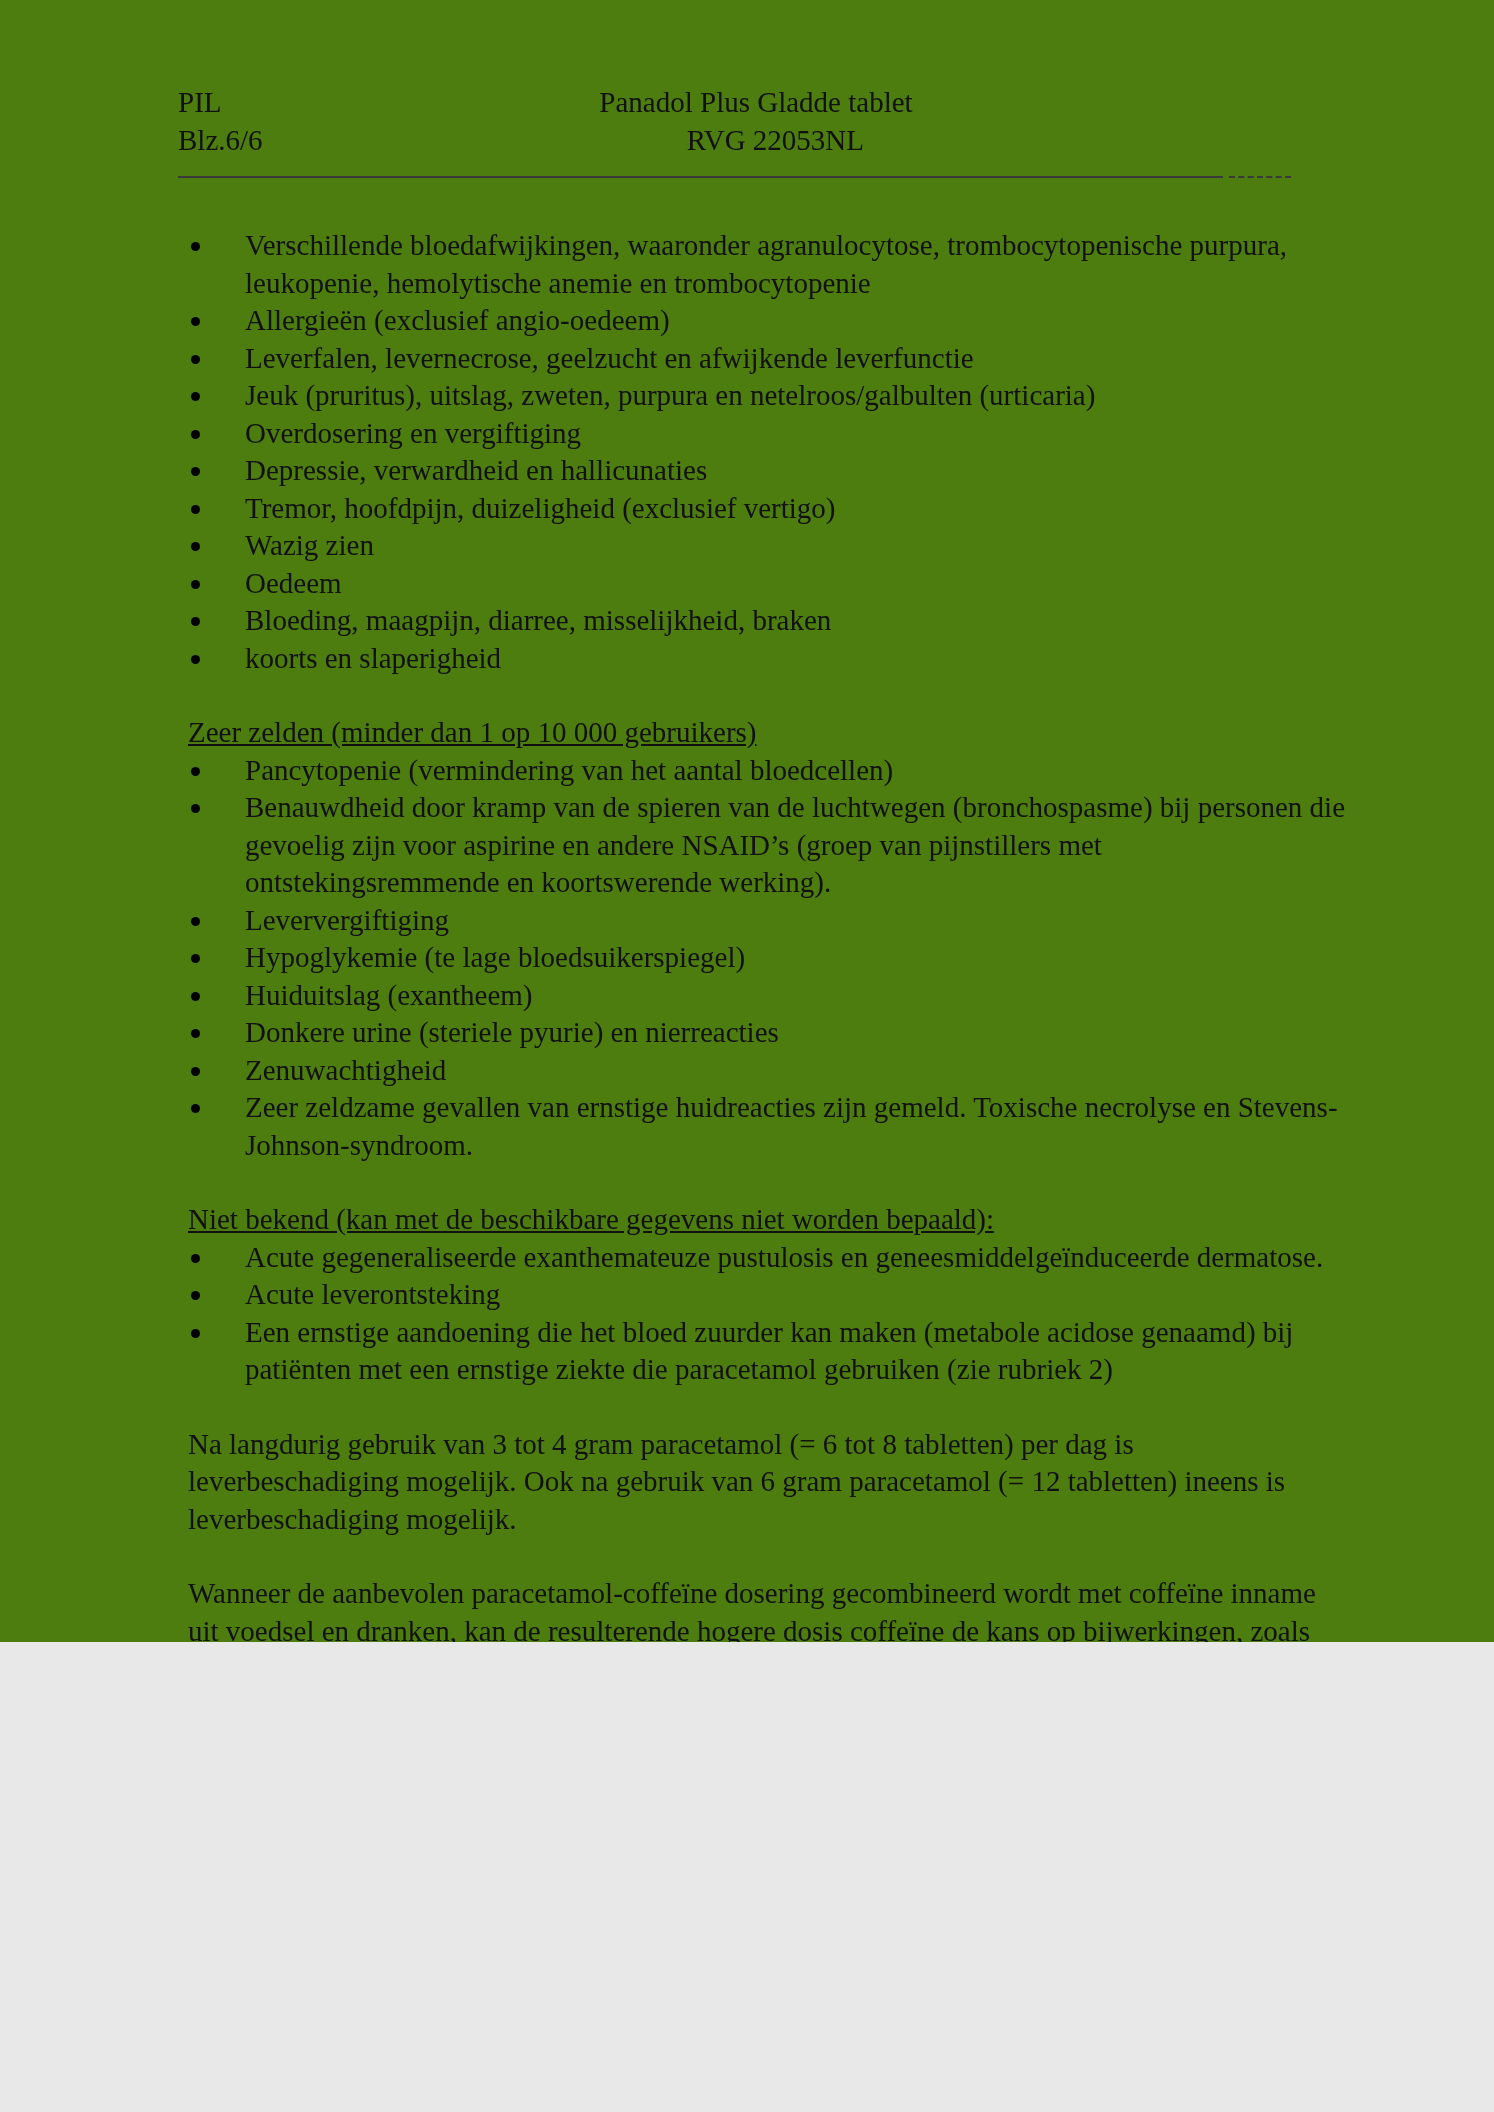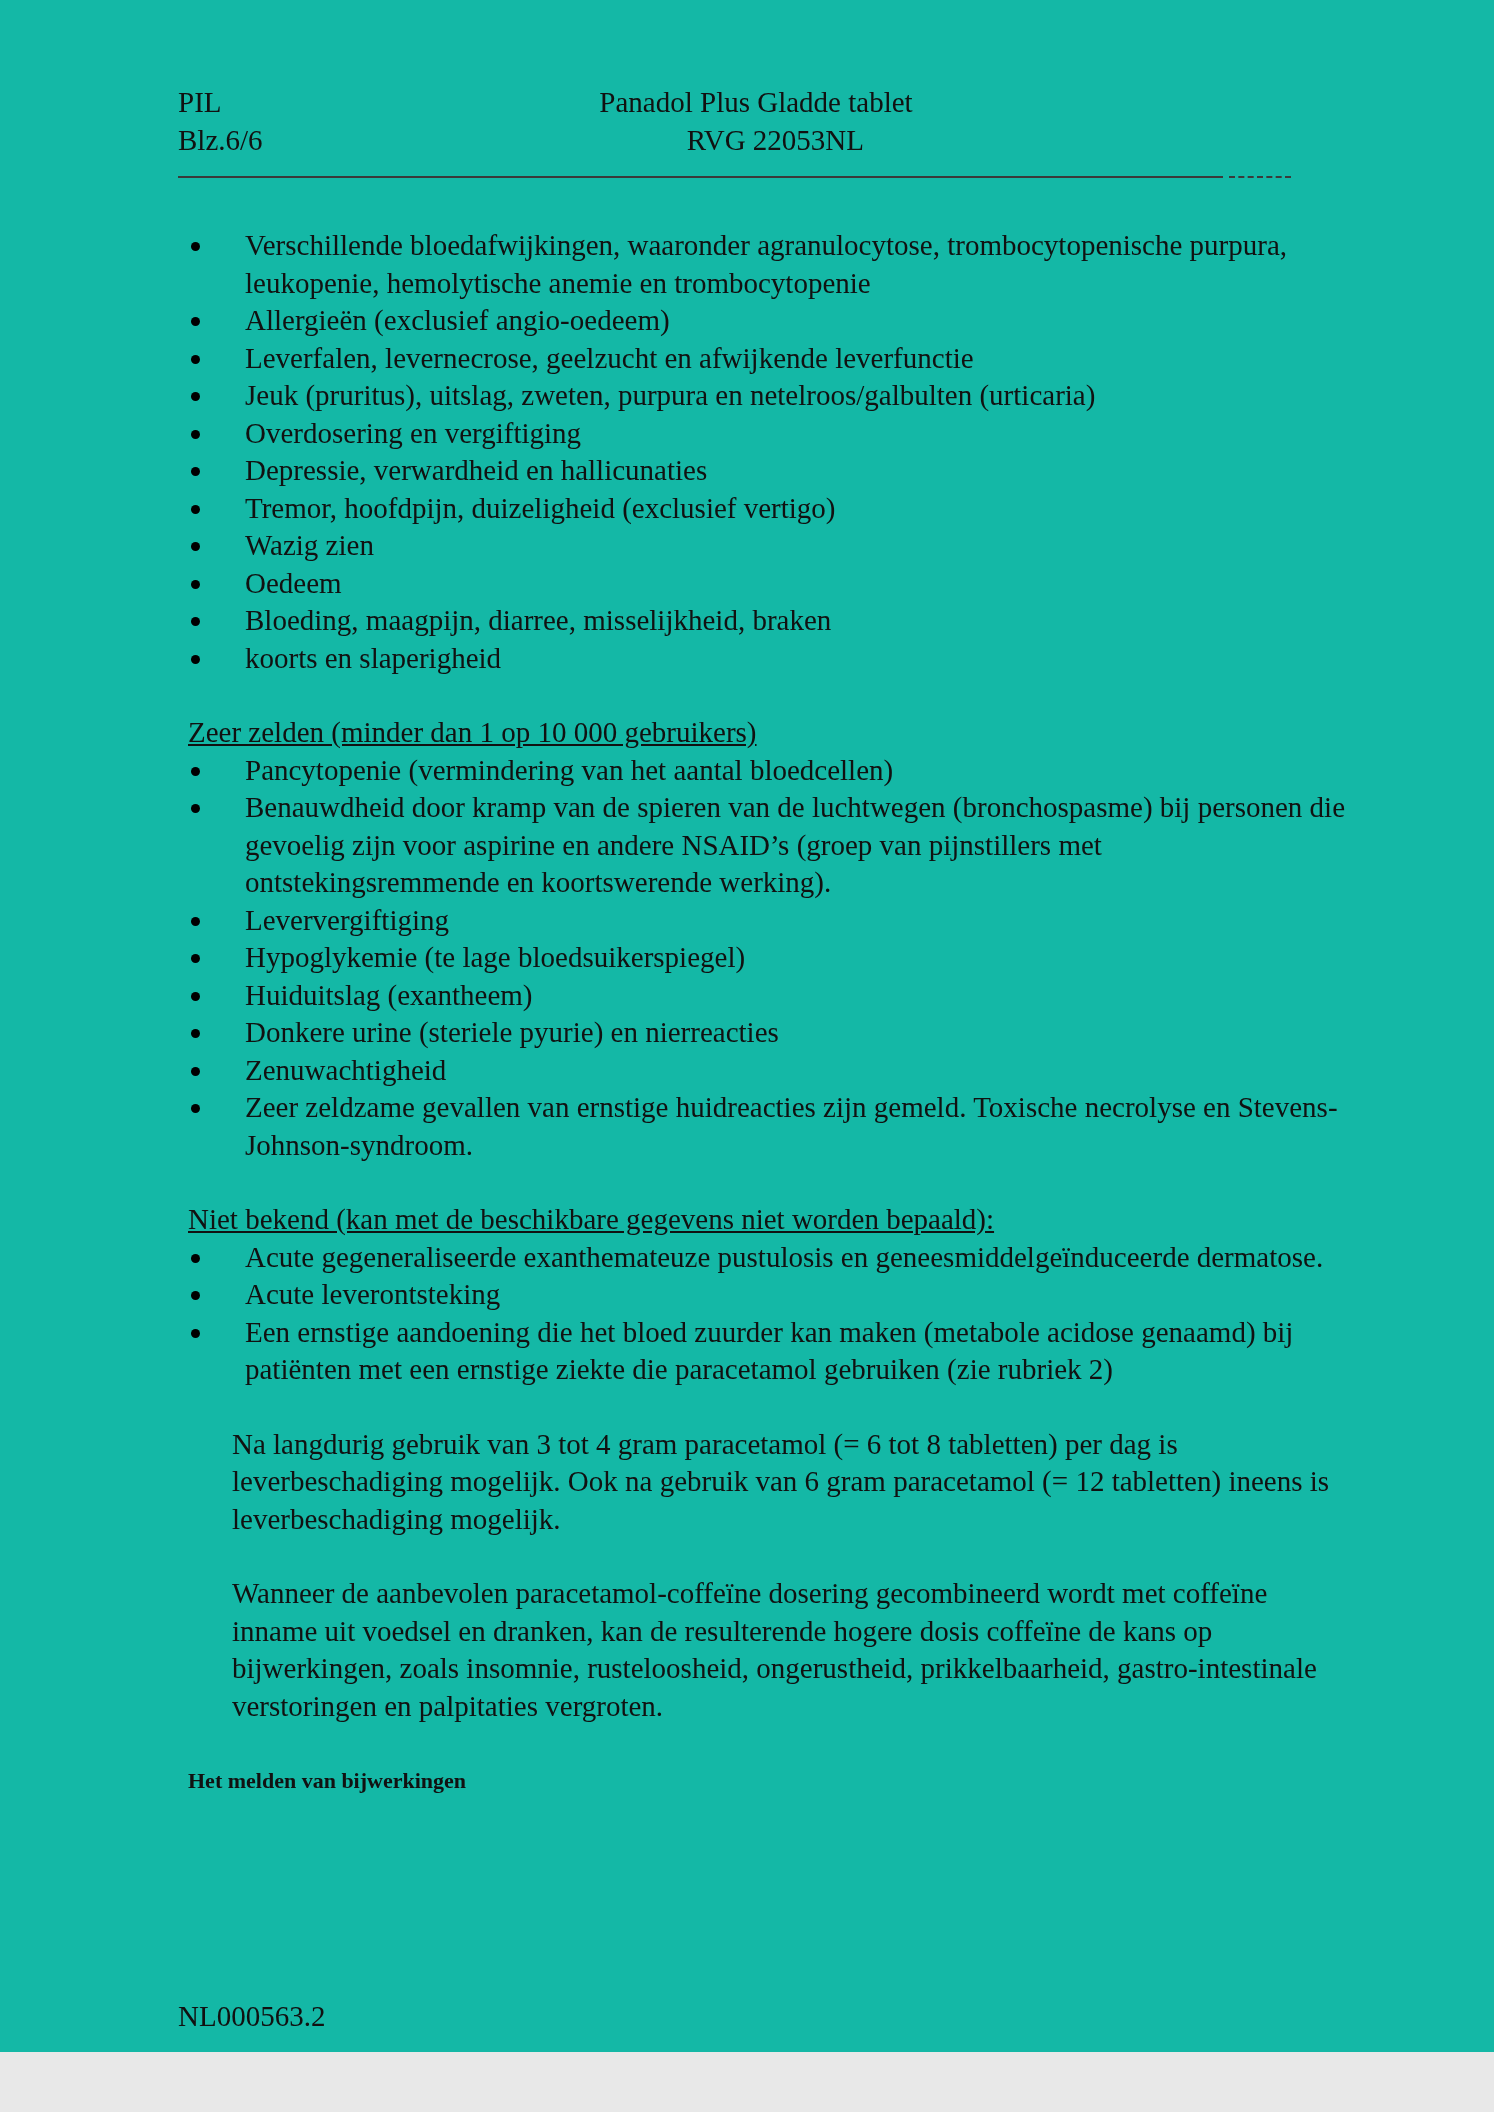--- a/index.html
+++ b/index.html
@@ -2,22 +2,22 @@
 <html lang="nl"><head>
 <meta charset="utf-8">
 <style>
   * { margin: 0; padding: 0; box-sizing: border-box; }
   html, body { background: #e8e8e8; }
   body { font-family: "Liberation Serif", "DejaVu Serif", serif; color: #111; }
 
   .page {
     position: relative;
     width: 1494px;
-    height: 2052px;
-    background: #14b8a6;
+    height: 1642px;
+    background: #4d7c0f;
     overflow: hidden;
     font-size: 29px;
     line-height: 37.5px;
   }
 
   
   .header {
     position: absolute;
     top: 84px;
     left: 178px;
@@ -63,21 +63,21 @@
     width: 9px;
     height: 9px;
     border-radius: 50%;
     background: #000;
   }
 
   .section-heading {
     text-decoration: underline;
     margin-top: 37px;
   }
-  .para { margin-top: 37px; margin-left: 44px; }
+  .para { margin-top: 37px; }
   .bold-heading {
     margin-top: 37px;
     font-weight: bold;
     font-size: 22px;
   }
 
   .footer {
     position: absolute;
     left: 178px;
     top: 1998px;

